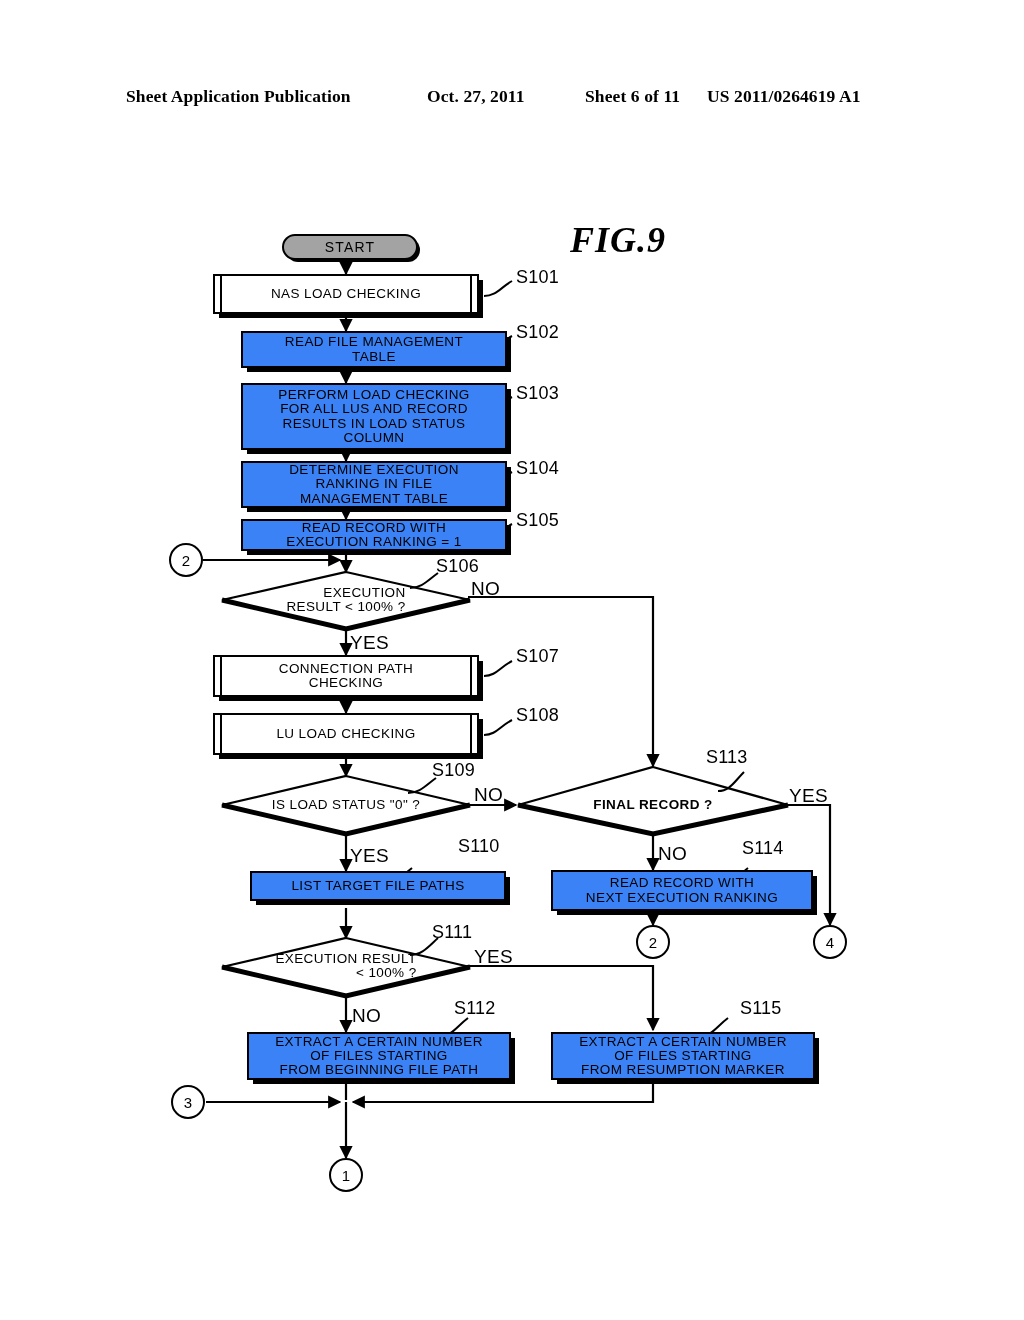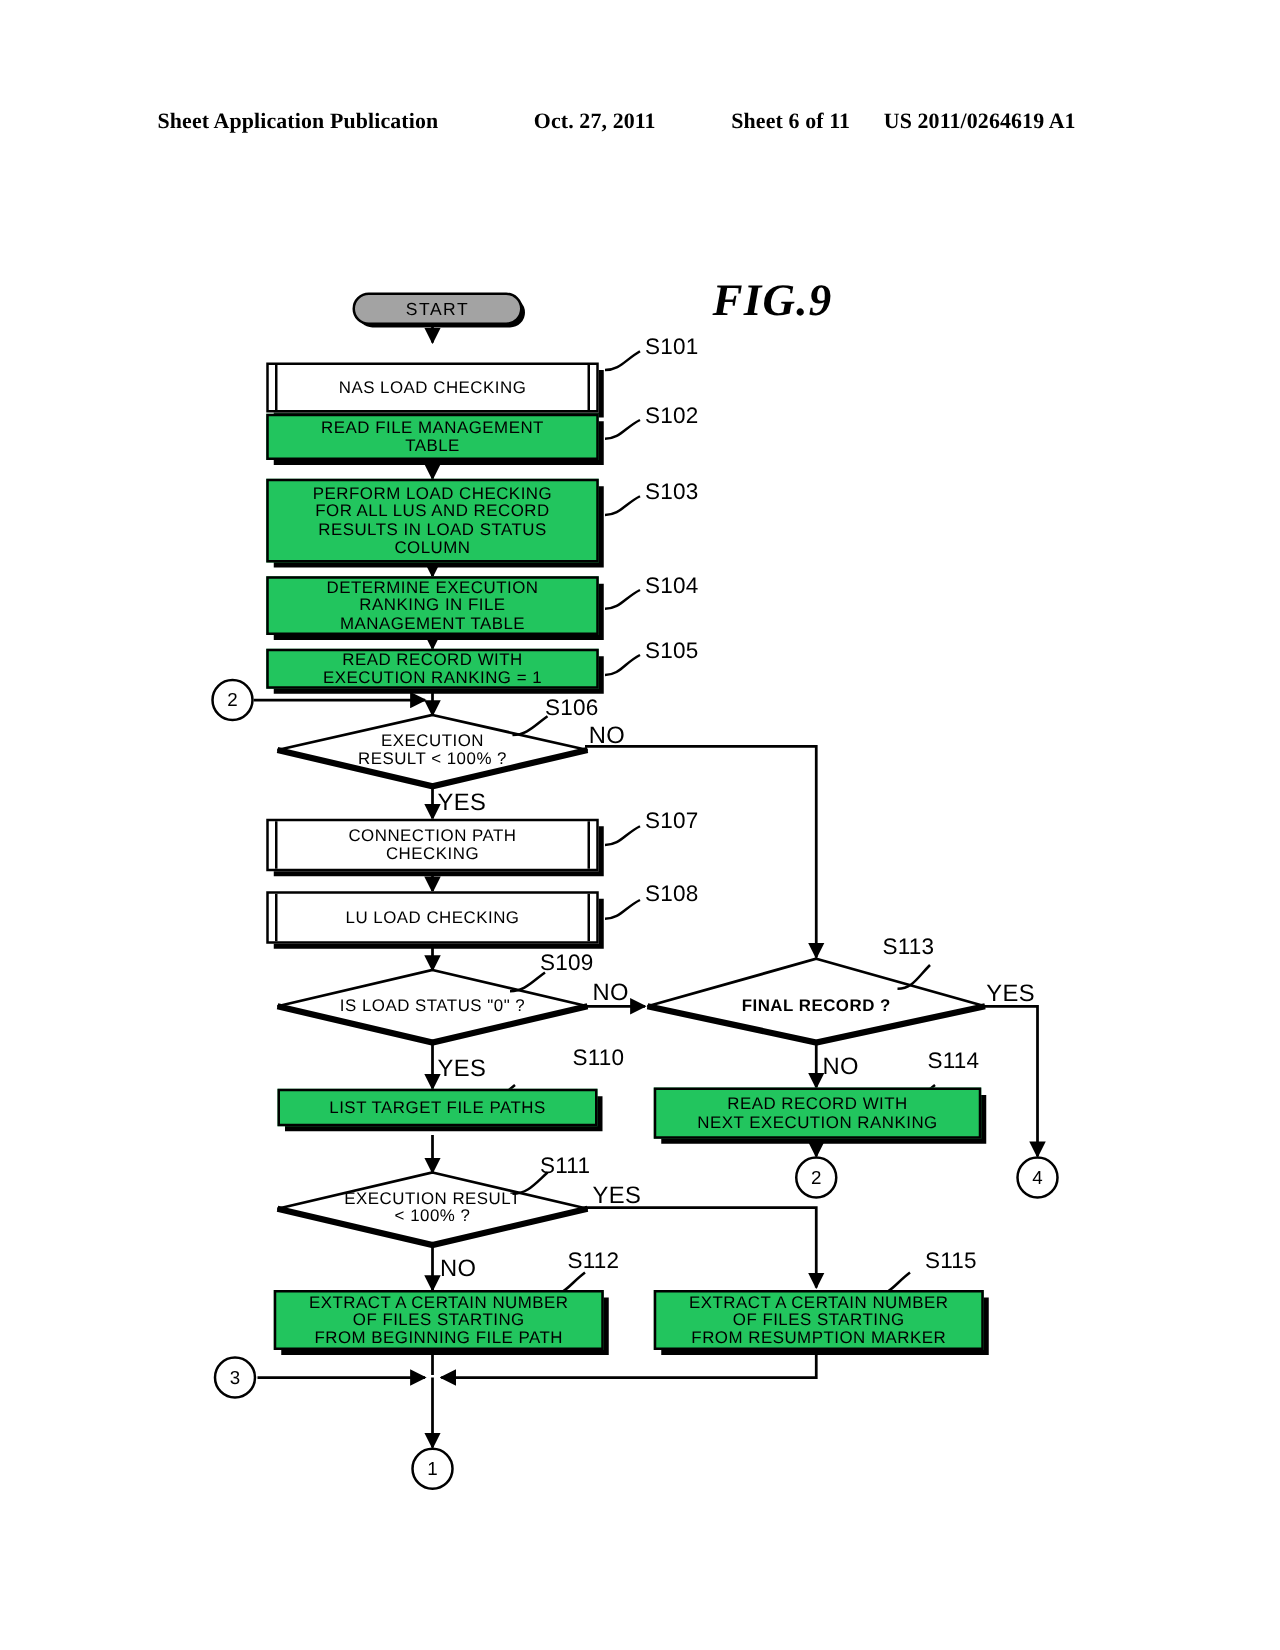--- a/index.html
+++ b/index.html
@@ -64,23 +64,24 @@
     text-align: center;
     line-height: 1.06;
     letter-spacing: 0.4px;
     font-size: 13.5px;
     font-family: "Liberation Sans", sans-serif;
     white-space: pre-line;
   }
 
   
   .pbox {
-    background: #22c55e;
+    background: #3b82f6;
     border: 2.5px solid #000;
     box-shadow: 5px 5px 0 -1px #000;
+    margin-left: 28px;
   }
   
   .ppbox {
     background: #ffffff;
     border: 2.5px solid #000;
     box-shadow: 5px 5px 0 -1px #000;
   }
   .ppbox::before,
   .ppbox::after {
     content: "";
@@ -101,21 +102,21 @@
     font-size: 14px;
     letter-spacing: 1.2px;
   }
 
   
   .diamond-text {
     position: absolute;
     display: flex;
     align-items: center;
     justify-content: center;
-    text-align: center;
+    text-align: right;
     line-height: 1.06;
     letter-spacing: 0.4px;
     font-size: 13.5px;
     white-space: pre-line;
     font-family: "Liberation Sans", sans-serif;
   }
 
   
   .circ {
     position: absolute;
@@ -246,21 +247,21 @@
     <path d="M 440 1036 C 452 1036 456 1027 468 1018"></path>
     <path d="M 700 1036 C 712 1036 716 1027 728 1018"></path>
     <path d="M 720 886 C 732 886 736 877 748 868"></path>
   </g>
 </svg>
 
 <div class="node oval" style="left:282px; top:234px; width:136px; height:26px;">
   <span>START</span>
 </div>
 
-<div class="node ppbox" style="left:213px; top:290px; width:266px; height:40px;">
+<div class="node ppbox" style="left:213px; top:274px; width:266px; height:40px;">
   <span>NAS  LOAD  CHECKING</span>
 </div>
 <div class="steplbl" style="left:516px; top:267px;">S101</div>
 
 <div class="node pbox" style="left:213px; top:331px; width:266px; height:37px;">
   <span>READ FILE MANAGEMENT
 TABLE</span>
 </div>
 <div class="steplbl" style="left:516px; top:322px;">S102</div>
 

